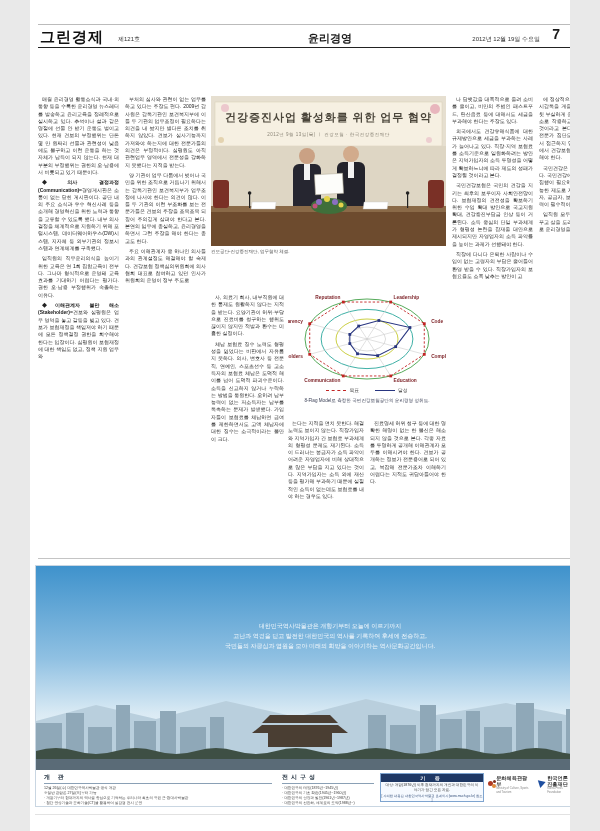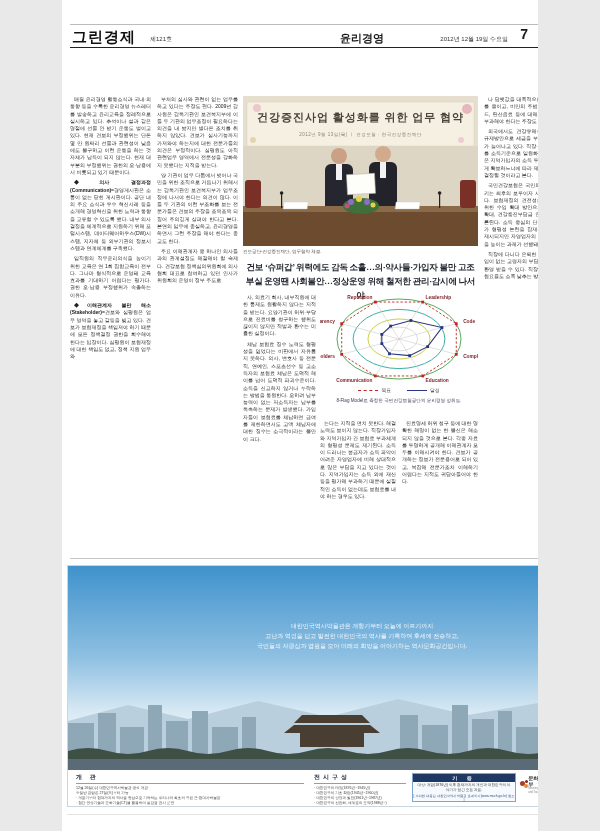--- a/index.html
+++ b/index.html
@@ -1,16 +1,16 @@
 <!DOCTYPE html>
 <html><head>
 <meta charset="utf-8">
 <style>
   html,body{margin:0;padding:0;background:#e9e9e9;}
-  #page{position:relative;width:476px;height:831px;background:#ffffff;margin:0 auto;
+  #page{position:relative;width:540px;height:831px;background:#ffffff;margin:0 auto;
         font-family:"Liberation Sans",sans-serif;color:#1a1a1a;overflow:hidden;}
   
   .rule{position:absolute;left:8px;width:584px;height:0;border-top:1px solid #444;}
   #topline{top:24px;border-top:1px solid #bbb;}
   #headrule{top:47px;border-top:1.5px solid #222;}
   #masthead-name{position:absolute;left:10px;top:28px;font-size:15px;font-weight:800;letter-spacing:1px;color:#101010;}
   #masthead-issue{position:absolute;left:88px;top:35px;font-size:6px;color:#333;}
   #masthead-section{position:absolute;left:0;top:31px;width:600px;text-align:center;font-size:11px;font-weight:700;}
   #masthead-date{position:absolute;right:30px;top:35px;font-size:6px;color:#333;}
   #masthead-page{position:absolute;right:10px;top:26px;font-size:14px;font-weight:800;}
@@ -176,24 +176,20 @@
       <rect x="168" y="106" width="24" height="7" fill="#fff" stroke="#ccc" stroke-width="0.4" transform="skewX(-8)"></rect>
 
       <rect x="2" y="84" width="16" height="28" rx="3" fill="#7a3026"></rect>
       <rect x="217" y="84" width="16" height="28" rx="3" fill="#7a3026"></rect>
     </svg>
     <div id="banner-title">건강증진사업 활성화를 위한 업무 협약</div>
     <div id="banner-sub">2012년 9월 13일(목) ㅣ 건강보험 · 한국건강증진재단</div>
   </div>
   <div id="photo-caption">건보공단-건강증진재단, 업무협약 체결.</div>
 
-  <div id="subhead">
-    <div>건보 ‘슈퍼갑’ 위력에도 감독 소홀…의·약사들·가입자 불만 고조</div>
-    <div>부실 운영땐 사회불안…정상운영 위해 철저한 관리·감시에 나서야</div>
-  </div>
 
   <div id="chartbox">
     <svg id="radar-svg" width="158" height="95" viewBox="0 0 158 95">
         <ellipse cx="79" cy="47" rx="62" ry="40" fill="none" stroke="#43a047" stroke-width="0.9"></ellipse>
         <ellipse cx="79" cy="47" rx="45.88" ry="29.6" fill="none" stroke="#2aa79c" stroke-width="0.9"></ellipse>
         <ellipse cx="79" cy="47" rx="31" ry="20" fill="none" stroke="#c5c92f" stroke-width="0.9"></ellipse>
         <ellipse cx="79" cy="47" rx="18.599999999999998" ry="12" fill="none" stroke="#d8d8d8" stroke-width="0.9"></ellipse>
         <line x1="79" y1="47" x2="55.27362719336443" y2="10.044818699548529" stroke="#c2c2c2" stroke-width="0.5"></line>
         <line x1="79" y1="47" x2="102.72637280663557" y2="10.044818699548529" stroke="#c2c2c2" stroke-width="0.5"></line>
         <line x1="79" y1="47" x2="136.28053101569978" y2="31.69266270539641" stroke="#c2c2c2" stroke-width="0.5"></line>

